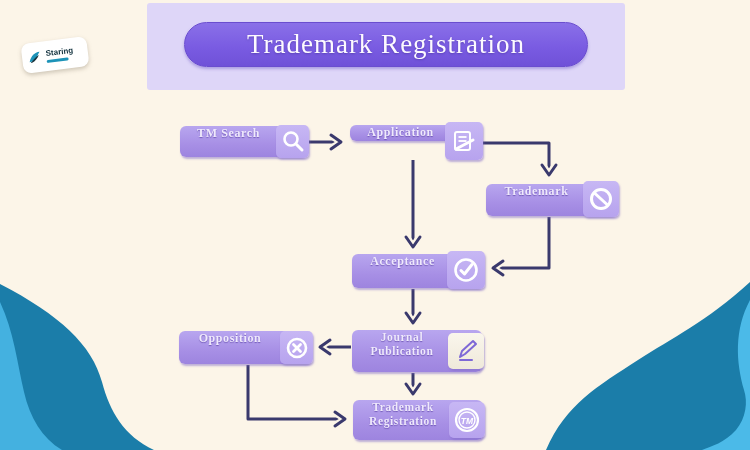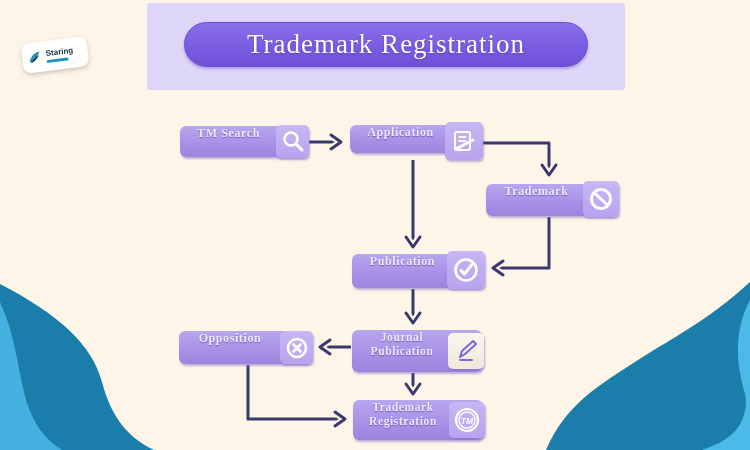--- a/index.html
+++ b/index.html
@@ -33,21 +33,21 @@
   .node-label{font-weight:bold;font-size:12px;line-height:1.25;color:#efe9fc;letter-spacing:.6px;
     text-align:center;text-shadow:0 1px 1px rgba(96,72,170,.75);padding:0 40px 0 10px;}
   .node-icon{position:absolute;right:-2px;display:flex;align-items:center;justify-content:center;
     background:linear-gradient(180deg,#c7b7f4,#b7a3ee);border-radius:5px;
     box-shadow:1px 2px 2px rgba(130,105,200,.5);font-style:italic;}
   .node-icon.ivory{background:linear-gradient(180deg,#faf6ec,#efe9da);}
   .node-icon svg{display:block;}
 
   #node-tm-search{left:180px;top:126px;width:127px;height:31px;}
   #node-tm-search .node-icon{width:33px;height:33px;top:-1px;}
-  #node-application{left:350px;top:125px;width:131px;height:28px;}
+  #node-application{left:350px;top:125px;width:131px;height:16px;}
   #node-application .node-icon{width:38px;height:38px;top:-3px;}
   #node-objection{left:486px;top:184px;width:131px;height:32px;}
   #node-objection .node-icon{width:36px;height:36px;top:-3px;}
   #node-acceptance{left:352px;top:254px;width:131px;height:34px;}
   #node-acceptance .node-icon{width:38px;height:38px;top:-3px;}
   #node-journal-publication{left:352px;top:330px;width:130px;height:42px;}
   #node-journal-publication .node-icon{width:36px;height:36px;top:3px;}
   #node-opposition{left:179px;top:331px;width:132px;height:33px;}
   #node-opposition .node-icon{width:33px;height:33px;top:0px;}
   #node-trademark-registration{left:353px;top:400px;width:130px;height:40px;}
@@ -133,21 +133,21 @@
     <span class="node-label">Trademark</span>
     <span class="node-icon">
       <svg width="28" height="28" viewBox="0 0 28 28">
         <circle cx="14" cy="14" r="9.5" fill="none" stroke="#ffffff" stroke-width="3"></circle>
         <line x1="8" y1="8.5" x2="20" y2="19.5" stroke="#ffffff" stroke-width="3" stroke-linecap="round"></line>
       </svg>
     </span>
   </div>
 
   <div class="node" id="node-acceptance">
-    <span class="node-label">Publication</span>
+    <span class="node-label">Acceptance</span>
     <span class="node-icon">
       <svg width="30" height="30" viewBox="0 0 30 30">
         <circle cx="15" cy="15" r="10.5" fill="none" stroke="#ffffff" stroke-width="2.6"></circle>
         <path d="M10,15.5 L13.5,19 L21,9.5" fill="none" stroke="#ffffff" stroke-width="3" stroke-linecap="round" stroke-linejoin="round"></path>
       </svg>
     </span>
   </div>
 
   <div class="node" id="node-journal-publication">
     <span class="node-label">Journal Publication</span>

